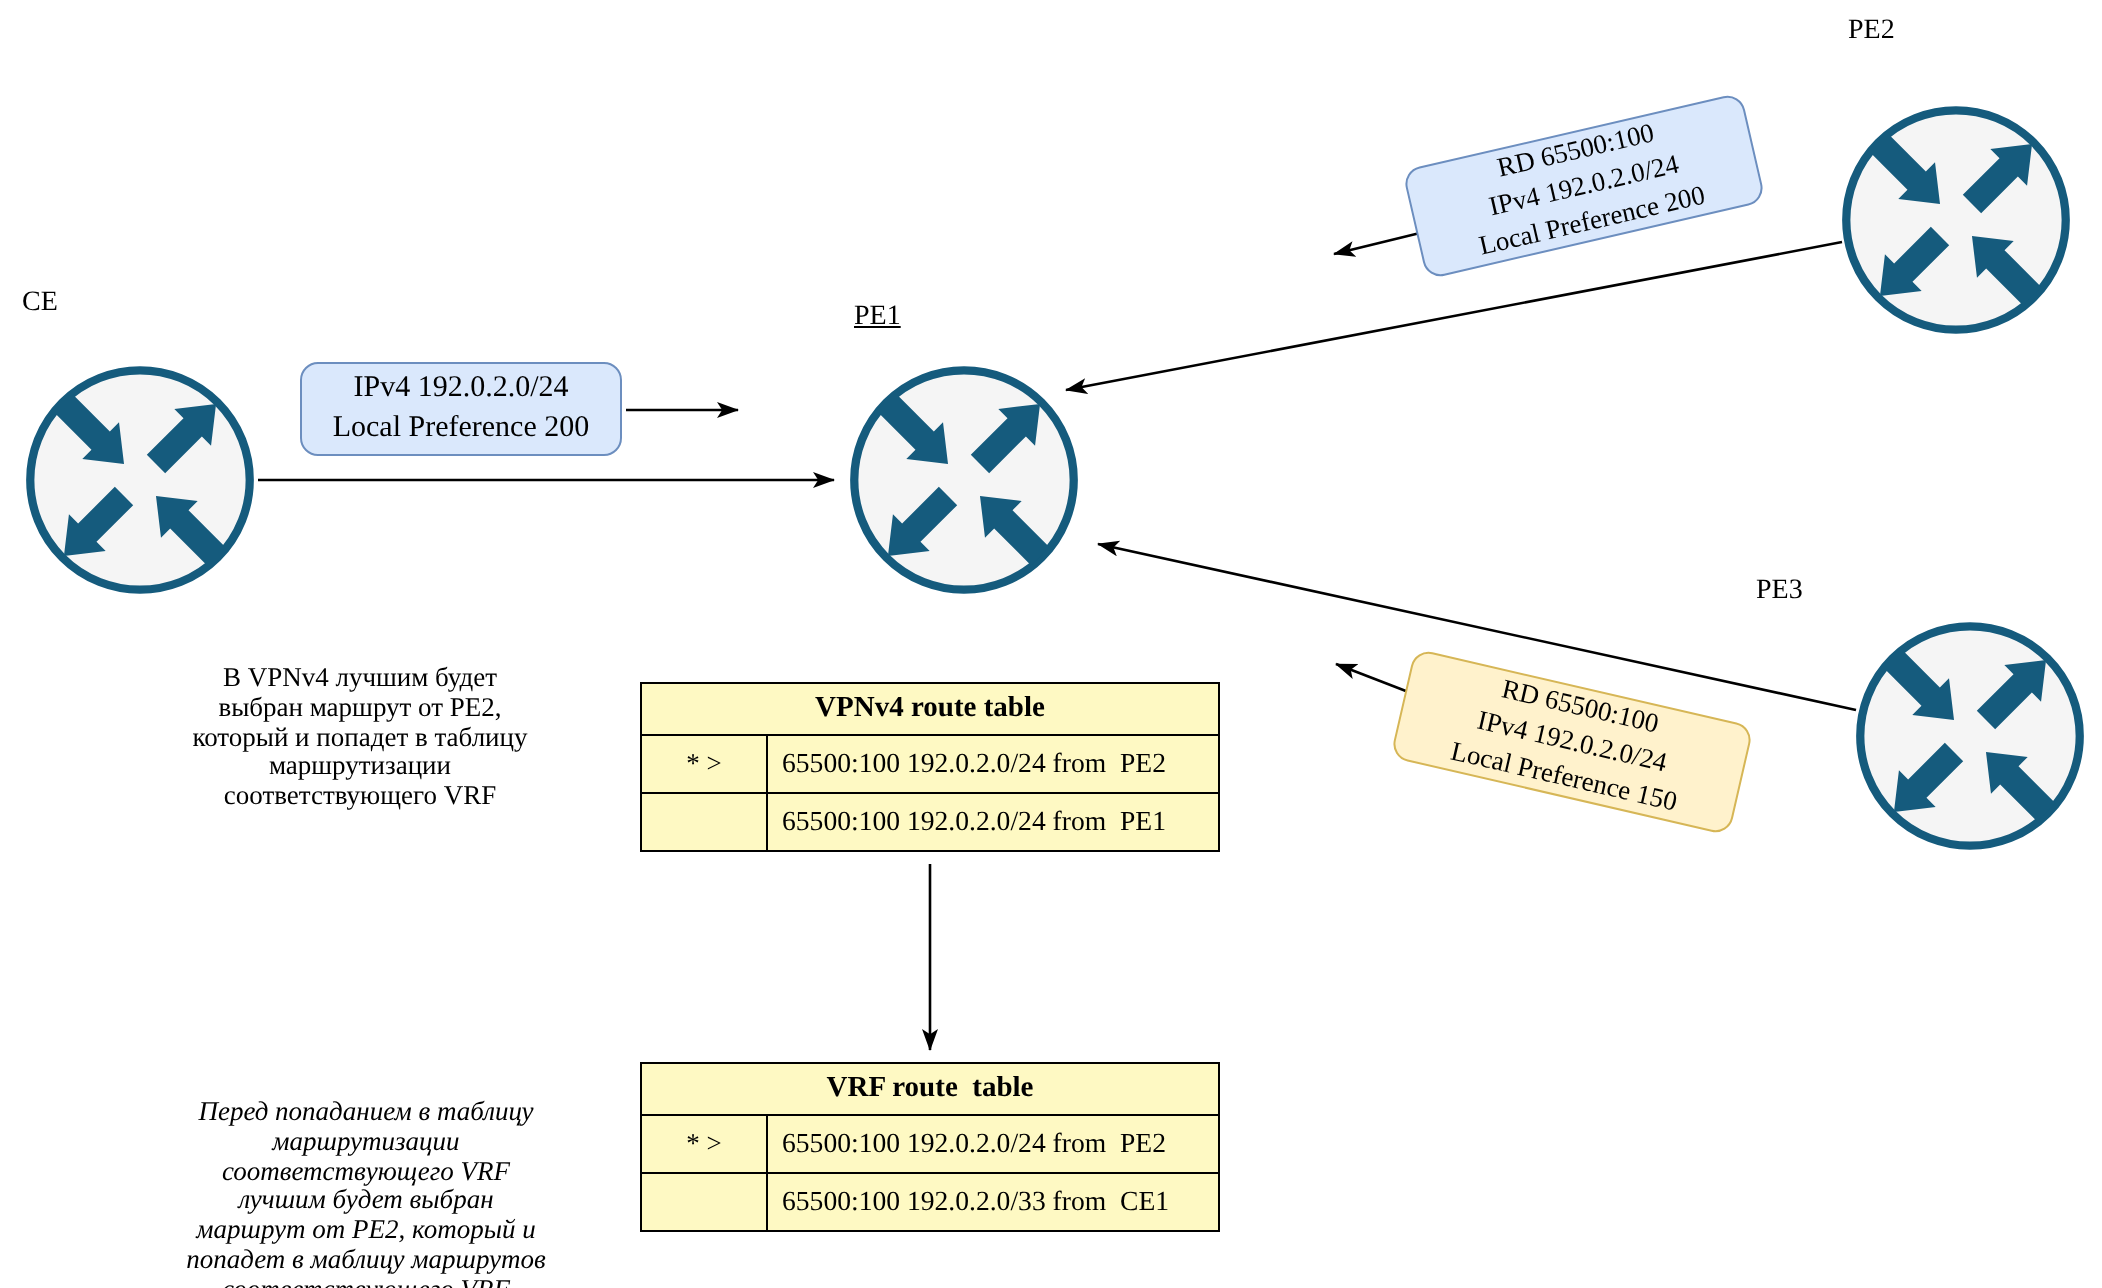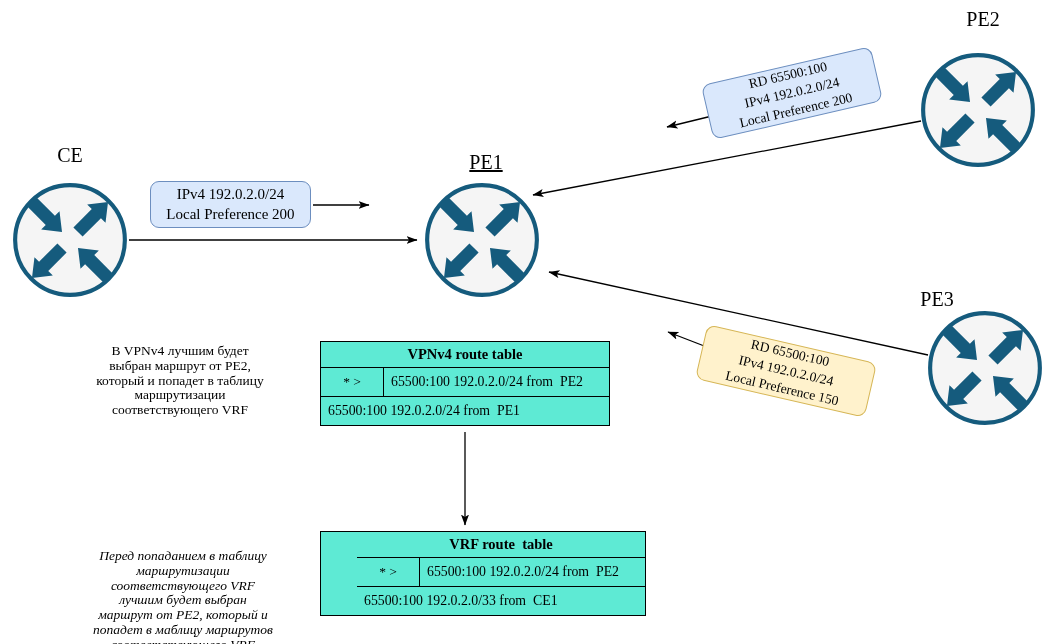--- a/index.html
+++ b/index.html
@@ -9,46 +9,46 @@
   }
   
   .overlay{position:absolute;left:0;top:0;z-index:1;}
   .overlay line{stroke:var(--arrow,#000);stroke-width:1.3;fill:none;}
   .overlay marker path{fill:var(--arrow,#000);}
   
   .router{position:absolute;width:118px;height:118px;z-index:2;}
   .router svg{display:block;width:118px;height:118px;}
   .router-circle{fill:var(--router-fill,#f5f5f5);stroke:var(--router-stroke,#155b7d);stroke-width:3.5;}
   .router-arrow{fill:var(--router-stroke,#155b7d);}
-  .router-label{position:absolute;width:118px;text-align:center;font-size:20px;z-index:2;}
+  .router-label{position:absolute;width:118px;font-size:14px;z-index:2;}
   
   .note-box{
     position:absolute;z-index:3;border:1.4px solid;border-radius:9px;
     display:flex;flex-direction:column;align-items:center;justify-content:center;
     text-align:center;line-height:1.32;
   }
   .note-box.blue{background:var(--blue-box-fill,#dae8fc);border-color:var(--blue-box-stroke,#6c8ebf);}
   .note-box.yellow{background:var(--yellow-box-fill,#fff2cc);border-color:var(--yellow-box-stroke,#d6b656);}
   .box-ce{left:150px;top:181px;width:159px;height:45px;font-size:15px;}
   .box-pe2{left:705px;top:65px;width:172px;height:54px;font-size:13.5px;transform:rotate(-13deg);}
   .box-pe3{left:699px;top:343px;width:172px;height:54px;font-size:13.5px;transform:rotate(13deg);}
   
-  .dtable{position:absolute;z-index:2;width:288px;background:#5eead4;border:1.6px solid #000;}
+  .dtable{position:absolute;z-index:2;width:288px;background:#fef9c3;border:1.6px solid #000;}
   .dtable-title{height:25px;line-height:25px;text-align:center;font-weight:bold;font-size:14.5px;
     border-bottom:1.6px solid #000;white-space:pre;}
   .drow{display:flex;height:28px;}
-  .drow + .drow{border-top:1.6px solid #000;flex-direction:column;}
+  .drow + .drow{border-top:1.6px solid #000;}
   .dflag{width:62px;border-right:1.6px solid #000;display:flex;align-items:center;justify-content:center;
     font-size:13.5px;white-space:pre;}
   .droute{flex:1;display:flex;align-items:center;padding-left:7px;font-size:13.8px;white-space:pre;}
   .table-vpnv4{left:320px;top:341px;}
-  .table-vrf{left:320px;top:531px;padding-left:36px;}
+  .table-vrf{left:320px;top:531px;}
   
   .note-text{position:absolute;z-index:2;text-align:center;font-size:13.5px;line-height:14.8px;white-space:pre-line;}
-  .note-vpnv4{left:66px;top:344px;width:228px;}
+  .note-vpnv4{left:66px;top:332px;width:228px;}
   .note-vrf{left:56px;top:549px;width:254px;font-style:italic;}
   
   .router-ce{left:11px;top:181px;}   .label-ce{left:11px;top:144px;}
   .router-pe1{left:423px;top:181px;} .label-pe1{left:427px;top:151px;text-decoration:underline;}
   .router-pe2{left:919px;top:51px;}  .label-pe2{left:924px;top:8px;}
   .router-pe3{left:926px;top:309px;} .label-pe3{left:878px;top:288px;}
 </style>
 </head>
 <body>
 

